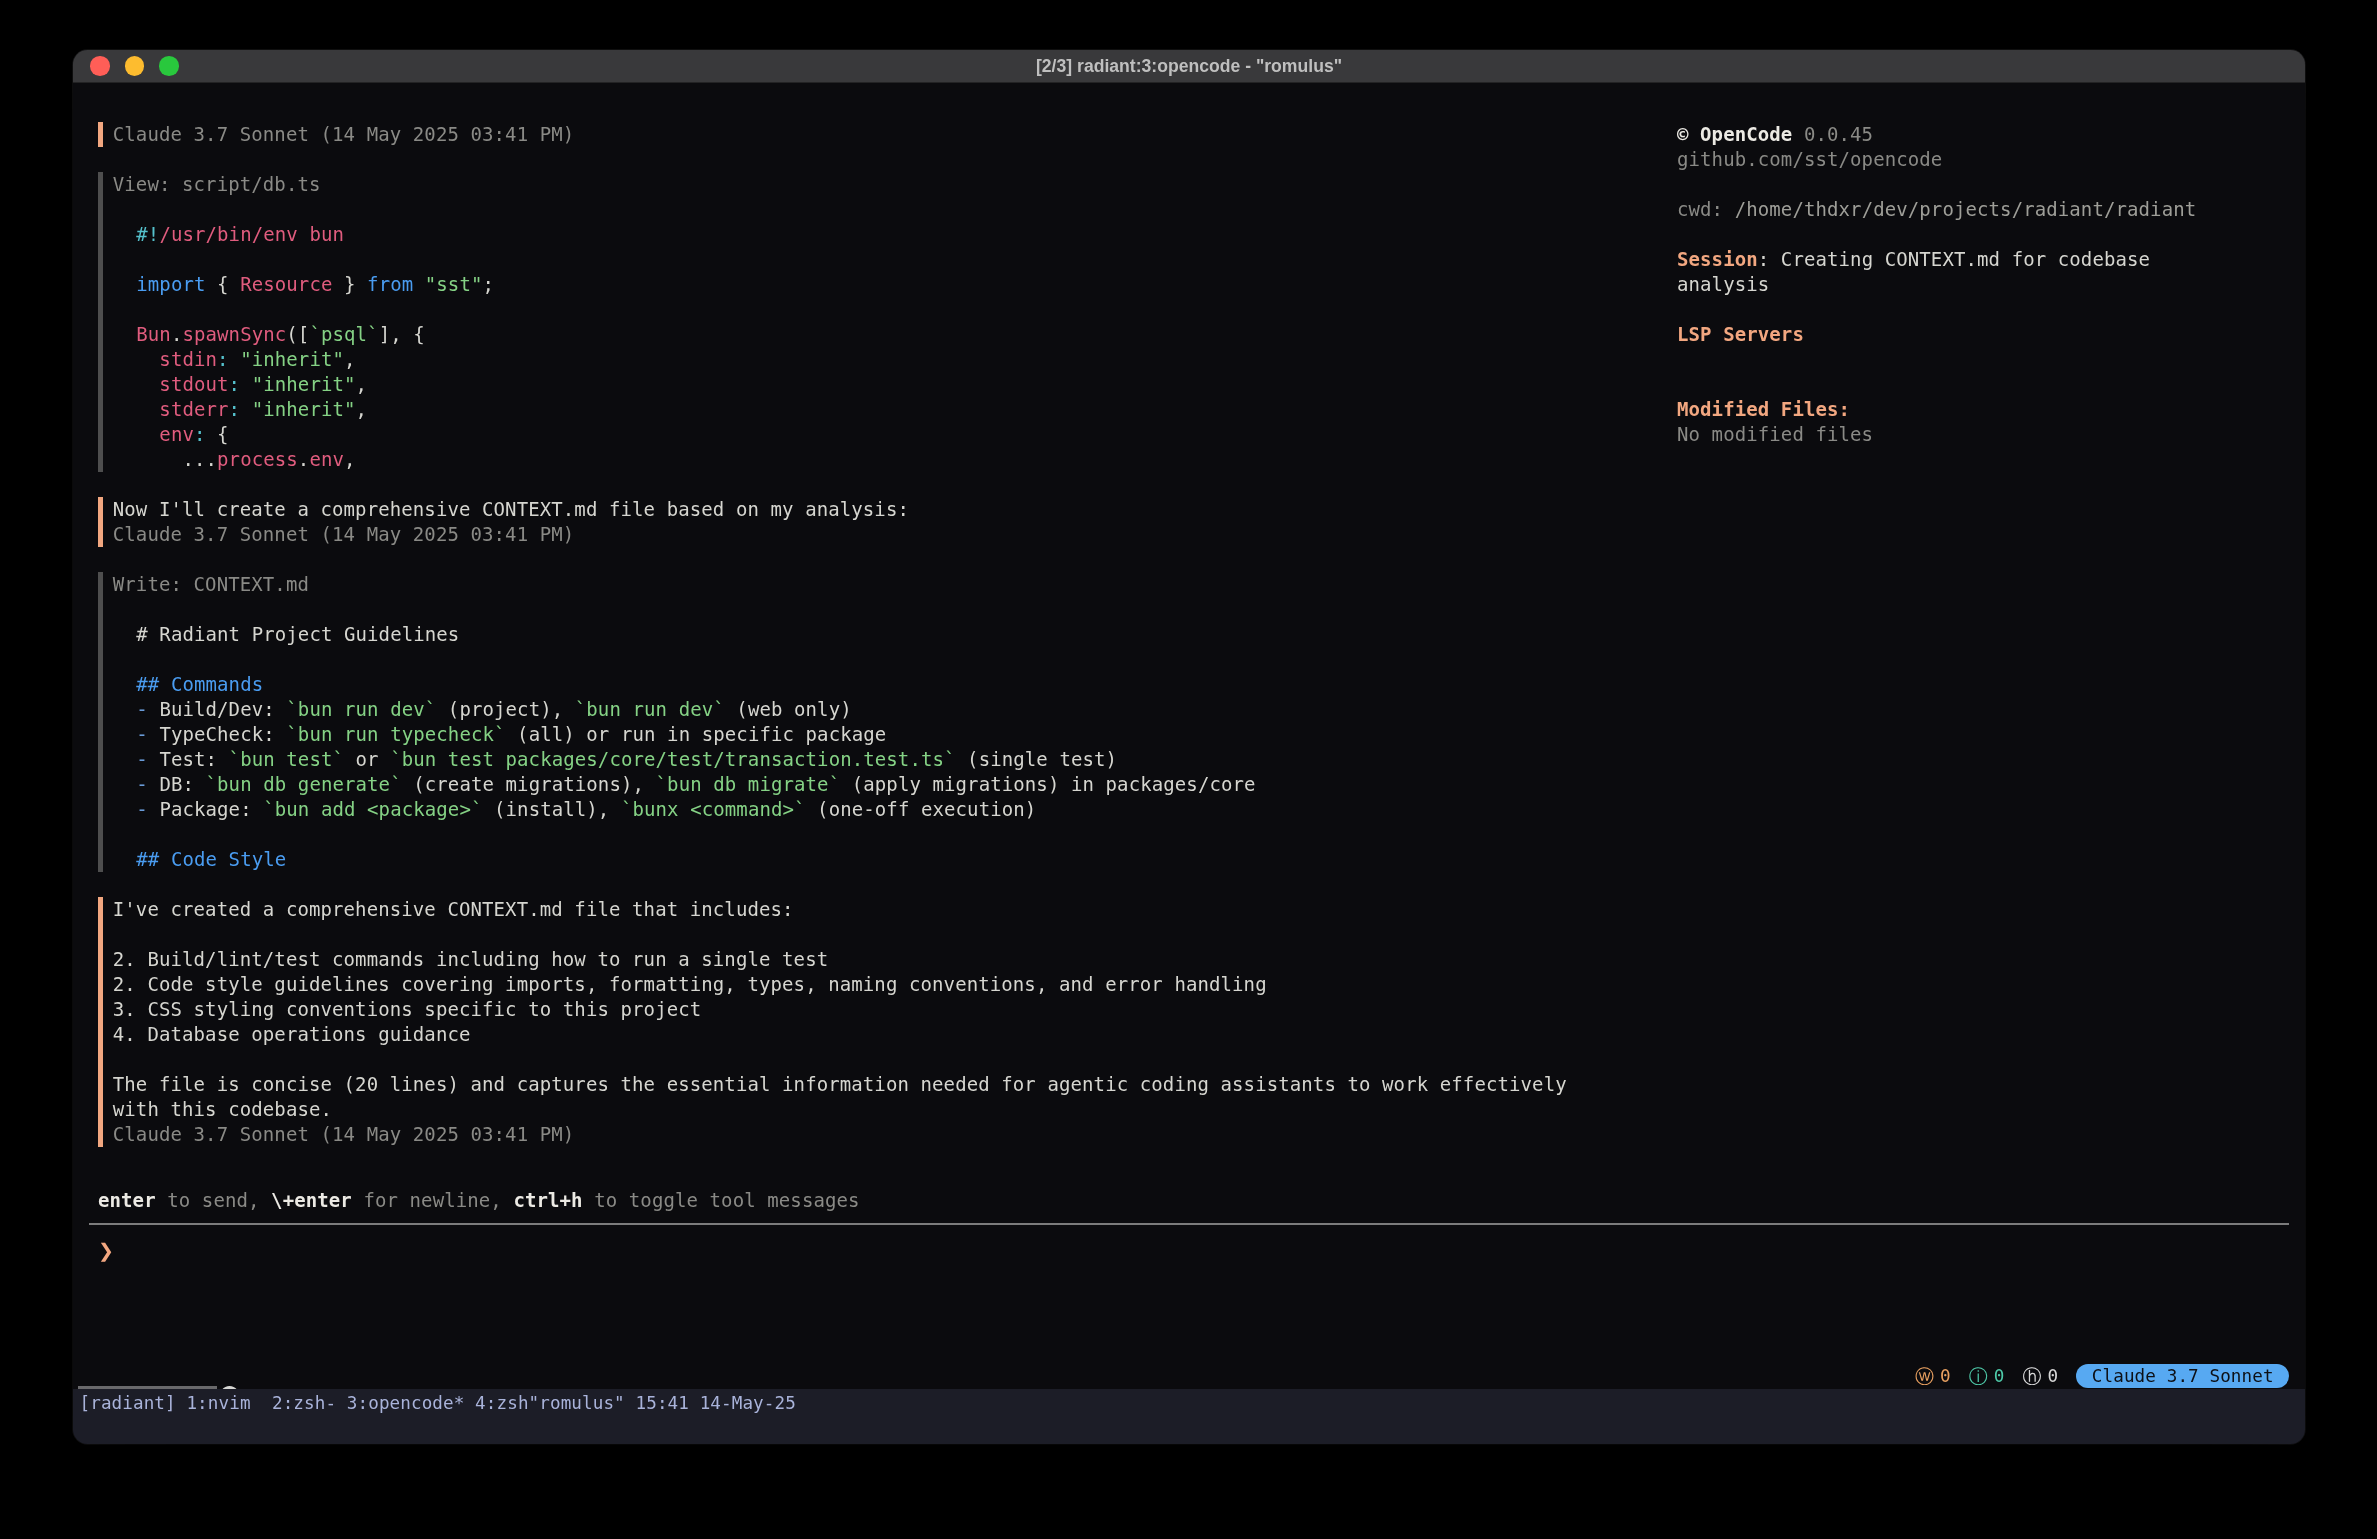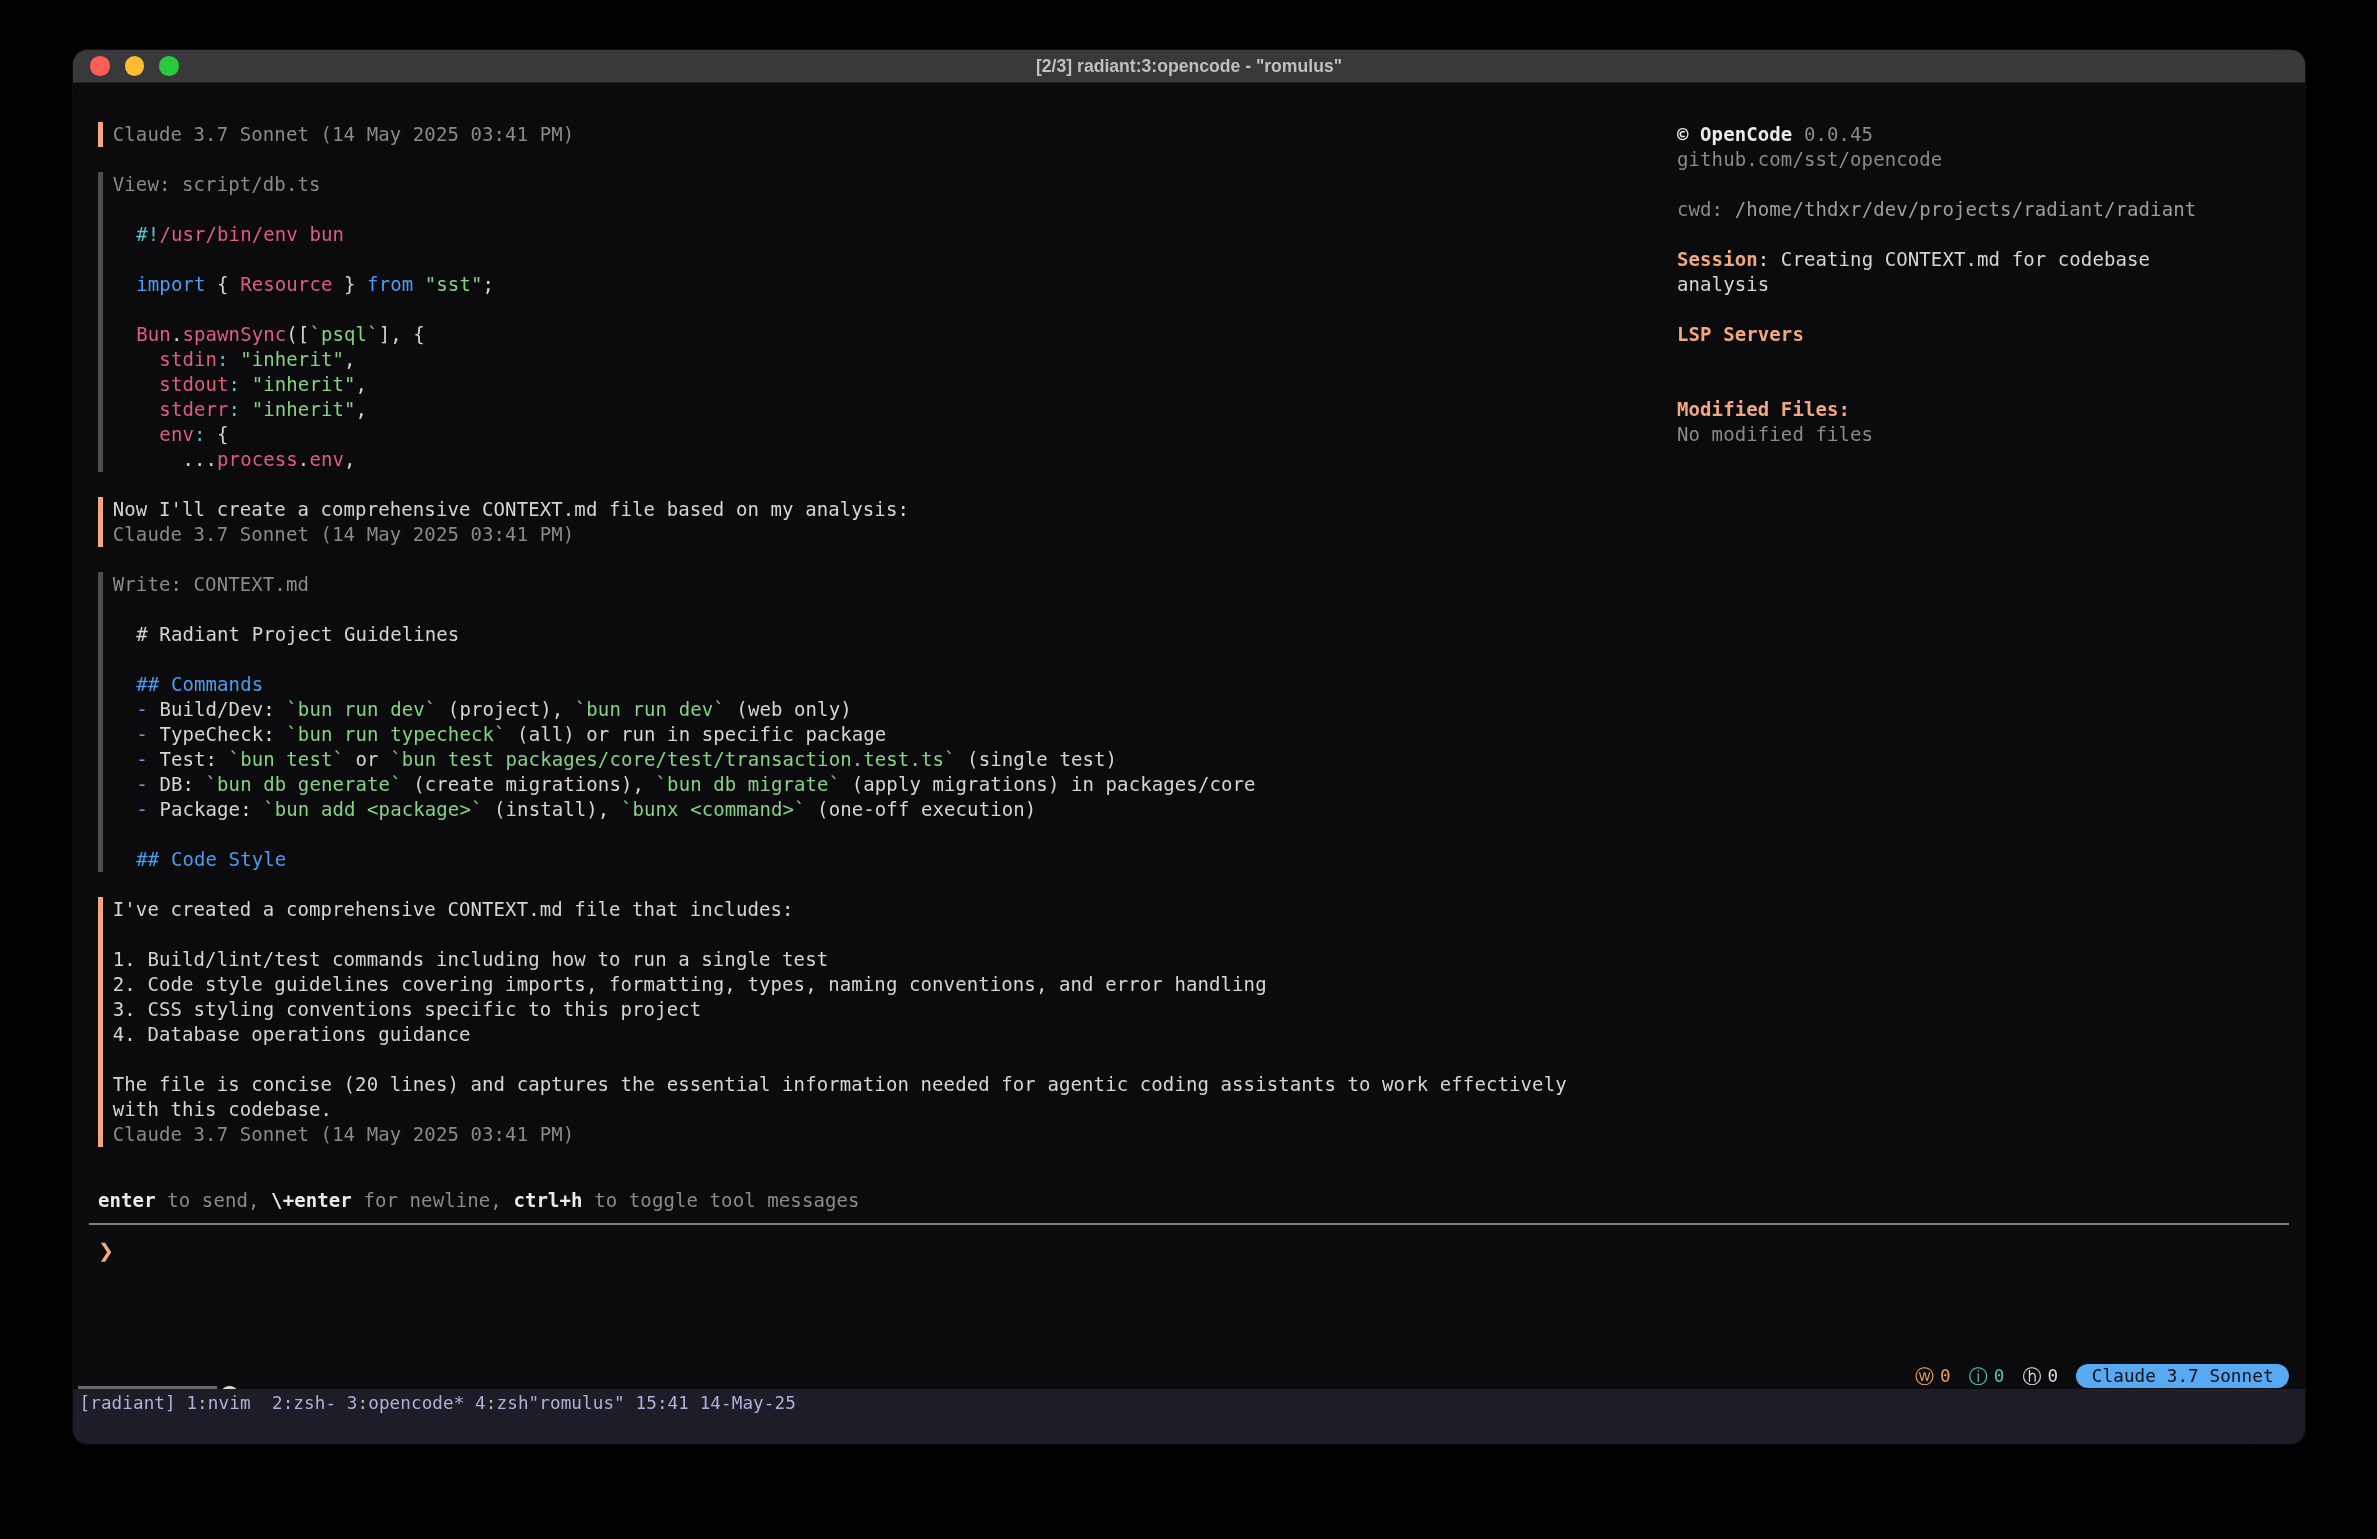--- a/index.html
+++ b/index.html
@@ -98,21 +98,21 @@
           <div class="row gap ind"><span class="c-blue">## Commands</span></div>
           <div class="row ind"><span class="c-dash">- </span><span class="c-white">Build/Dev: </span><span class="c-green">`bun run dev`</span><span class="c-white"> (project), </span><span class="c-green">`bun run dev`</span><span class="c-white"> (web only)</span></div>
           <div class="row ind"><span class="c-dash">- </span><span class="c-white">TypeCheck: </span><span class="c-green">`bun run typecheck`</span><span class="c-white"> (all) or run in specific package</span></div>
           <div class="row ind"><span class="c-dash">- </span><span class="c-white">Test: </span><span class="c-green">`bun test`</span><span class="c-white"> or </span><span class="c-green">`bun test packages/core/test/transaction.test.ts`</span><span class="c-white"> (single test)</span></div>
           <div class="row ind"><span class="c-dash">- </span><span class="c-white">DB: </span><span class="c-green">`bun db generate`</span><span class="c-white"> (create migrations), </span><span class="c-green">`bun db migrate`</span><span class="c-white"> (apply migrations) in packages/core</span></div>
           <div class="row ind"><span class="c-dash">- </span><span class="c-white">Package: </span><span class="c-green">`bun add &lt;package&gt;`</span><span class="c-white"> (install), </span><span class="c-green">`bunx &lt;command&gt;`</span><span class="c-white"> (one-off execution)</span></div>
           <div class="row gap ind"><span class="c-blue">## Code Style</span></div>
         </div>
         <div class="block orange">
           <div class="row"><span class="c-white">I've created a comprehensive CONTEXT.md file that includes:</span></div>
-          <div class="row gap"><span class="c-white">1. Build/lint/test commands including how to run a single test</span></div>
+          <div class="row gap"><span class="c-white">2. Build/lint/test commands including how to run a single test</span></div>
           <div class="row"><span class="c-white">2. Code style guidelines covering imports, formatting, types, naming conventions, and error handling</span></div>
           <div class="row"><span class="c-white">3. CSS styling conventions specific to this project</span></div>
           <div class="row"><span class="c-white">4. Database operations guidance</span></div>
           <div class="row gap"><span class="c-white">The file is concise (20 lines) and captures the essential information needed for agentic coding assistants to work effectively</span></div>
           <div class="row"><span class="c-white">with this codebase.</span></div>
           <div class="row"><span class="c-gray">Claude 3.7 Sonnet (14 May 2025 03:41 PM)</span></div>
         </div>
       </div>
     <div class="sidebar">
         <div class="row"><span class="c-whiteb">© OpenCode</span><span class="c-gray"> 0.0.45</span></div>

